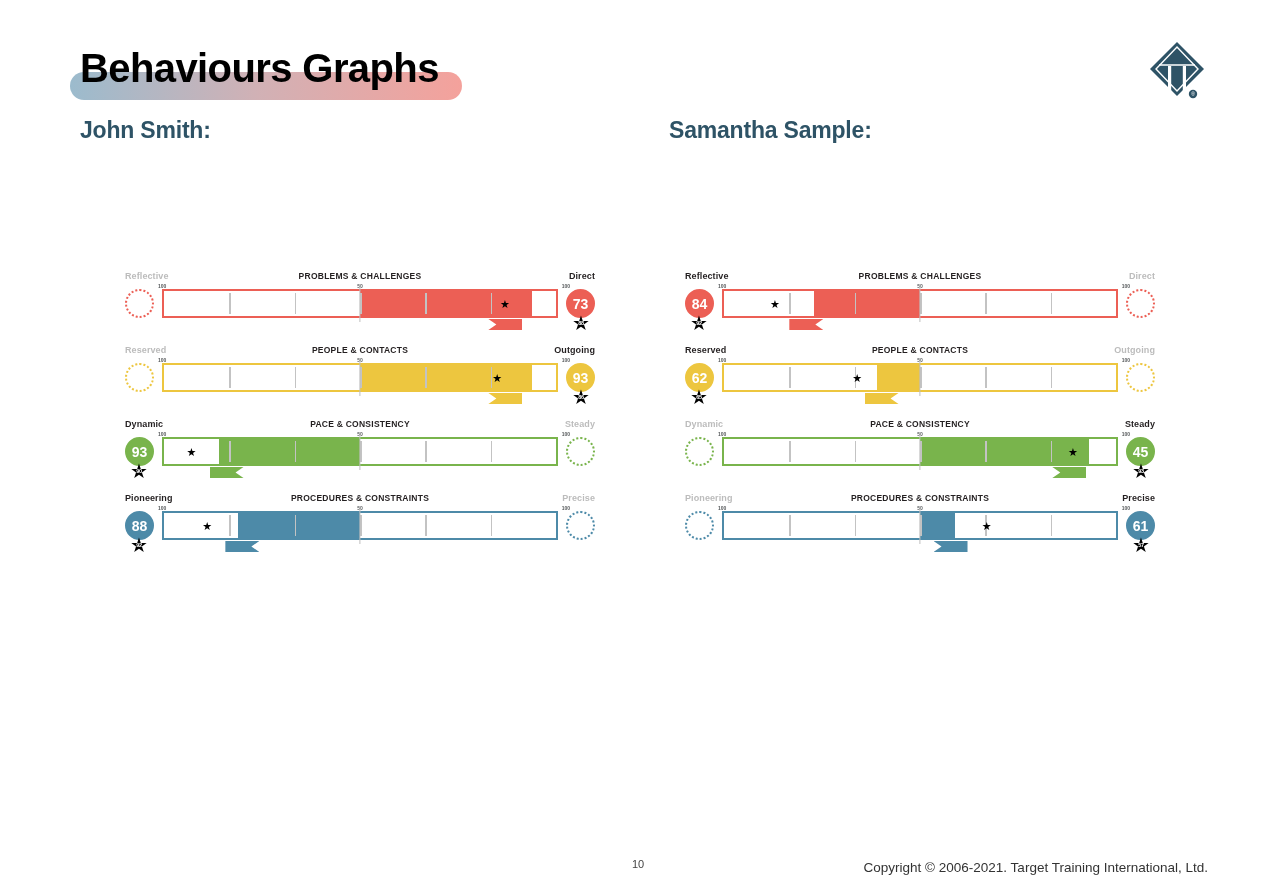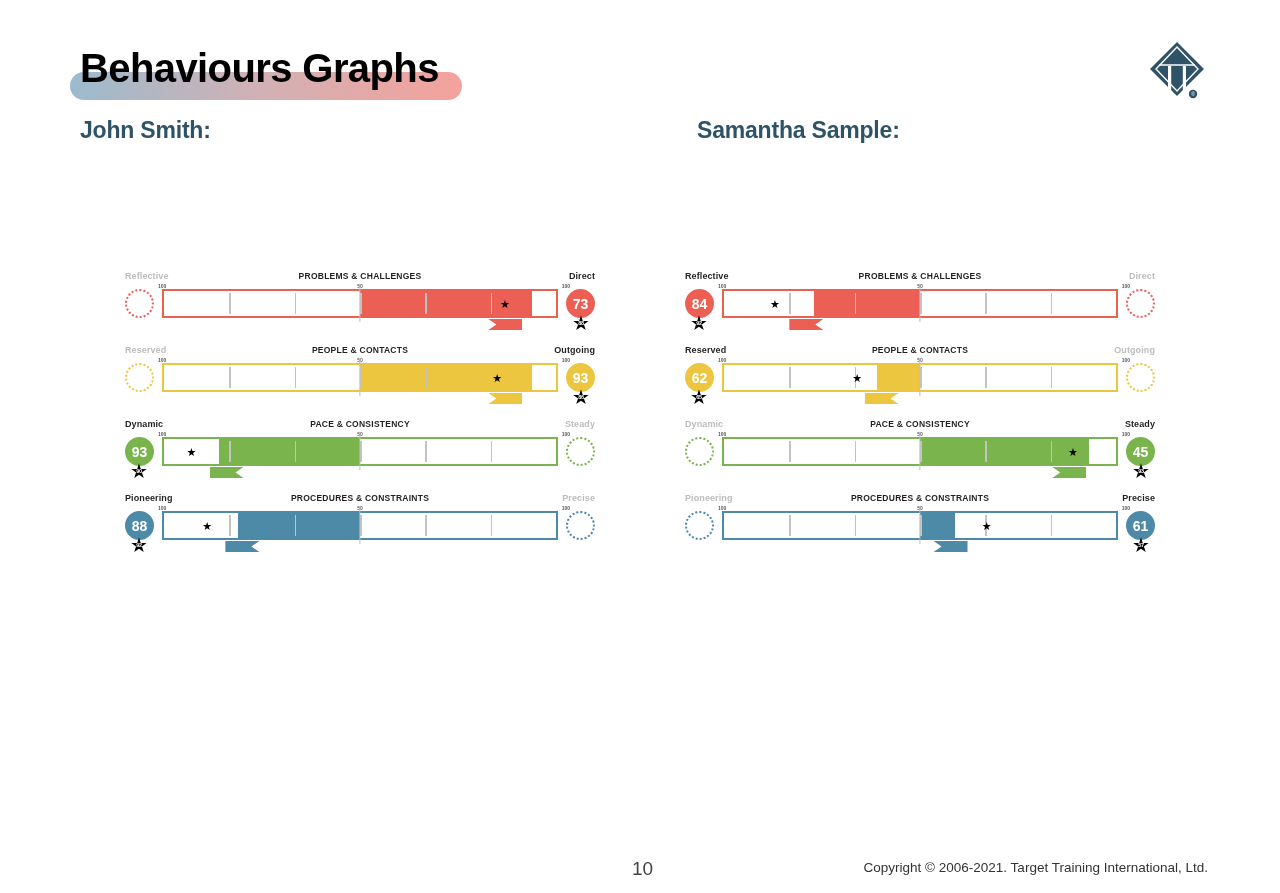--- a/index.html
+++ b/index.html
@@ -23,21 +23,21 @@
   }
 
   .logo{position:absolute;left:1146px;top:38px;width:62px;height:66px;}
 
   
   .person-title{
     position:absolute;font-size:23px;font-weight:700;color:#2e5366;letter-spacing:-.2px;
     margin:0;
   }
   #person-0-title{left:80px;top:117px;}
-  #person-1-title{left:669px;top:117px;margin-left:28px;}
+  #person-1-title{left:669px;top:117px;}
 
   
   .col{position:absolute;top:268px;width:480px;height:300px;}
   #col-0{left:120px;}
   #col-1{left:680px;}
 
   .factor{position:absolute;left:0;width:480px;height:74px;}
   .factor.f0{top:0;}
   .factor.f1{top:74px;}
   .factor.f2{top:148px;}
@@ -98,21 +98,21 @@
   }
   .badge.l{left:8px;}
   .badge.r{right:8px;}
   .badge .glyph{font-size:20px;line-height:1;color:#000;}
   .badge .num{
     position:absolute;top:50%;left:50%;transform:translate(-50%,-48%);
     font-size:5.5px;font-weight:700;color:#fff;letter-spacing:-.2px;
   }
 
   
-  .footer-page{position:absolute;left:632px;top:858px;font-size:19px;color:#444;}
+  .footer-page{position:absolute;left:632px;top:858px;font-size:11px;color:#444;}
   .footer-copy{position:absolute;right:72px;top:860px;font-size:13.5px;color:#333;white-space:nowrap;}
 </style>
 </head>
 <body>
 
 <div class="title-wrap">
   <div class="title-band"></div>
   <h1 class="title-text">Behaviours Graphs</h1>
 </div>
 

